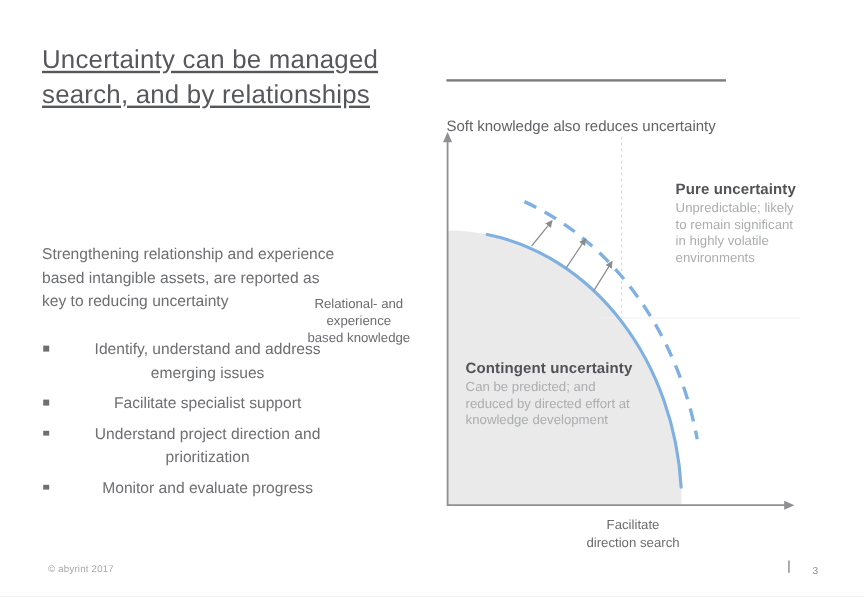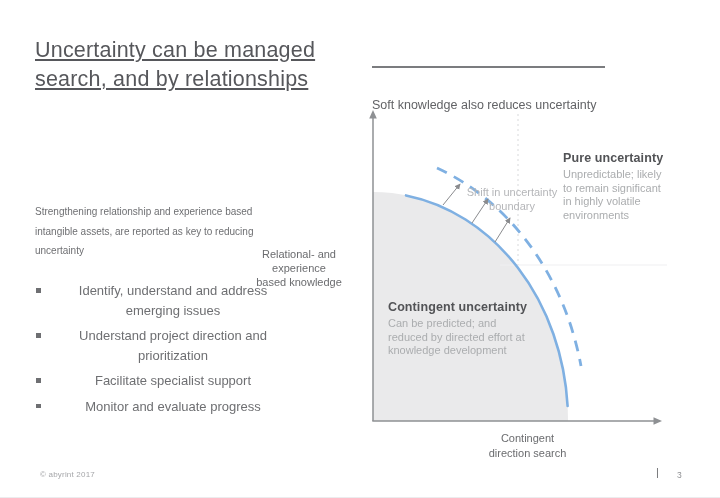--- a/index.html
+++ b/index.html
@@ -6,21 +6,21 @@
   html,body { background:#fff; }
   body { font-family:"Liberation Sans", sans-serif; }
   .slide {
     position:relative; width:720px; height:498px; background:#ffffff;
     overflow:hidden; color:#55565a;
   }
   
   .page-title { position:absolute; left:35px; top:36px; width:320px;
     font-size:21.5px; line-height:29px; color:#56575b; letter-spacing:.2px;text-decoration:underline; }
   .intro { position:absolute; left:35px; top:202px; width:248px;
-    font-size:10px; line-height:19.5px; color:#6e6f72; }
+    font-size:13px; line-height:19.5px; color:#6e6f72; }
   .bullets { position:absolute; left:35px; top:281px; width:260px; list-style:none;text-align:center; }
   .bullets li { position:relative; padding-left:16px; margin-bottom:6px;
     font-size:13px; line-height:19.5px; color:#6e6f72; }
   .bullet-square { position:absolute; left:1px; top:7px; width:4.5px; height:4.5px;
     background:#6e6f72; }
   
   .divider-line { position:absolute; left:372px; top:66px; width:233px; height:1.5px;
     background:#7b7c7f; }
   .diagram-heading { position:absolute; left:372px; top:82px; width:260px;
     font-size:12.5px; color:#626366;margin-top:16px; }
@@ -70,25 +70,25 @@
 
   <div class="intro">Strengthening relationship and experience based intangible assets, are reported as key to reducing uncertainty</div>
 
   <ul class="bullets">
     <li>
       <span class="bullet-square"></span>
       <span>Identify, understand and address emerging issues</span>
     </li>
     <li>
       <span class="bullet-square"></span>
-      <span>Understand project direction and prioritization</span>
+      <span>Facilitate specialist support</span>
     </li>
     <li>
       <span class="bullet-square"></span>
-      <span>Facilitate specialist support</span>
+      <span>Understand project direction and prioritization</span>
     </li>
     <li>
       <span class="bullet-square"></span>
       <span>Monitor and evaluate progress</span>
     </li>
   </ul>
 
   <div class="divider-line"></div>
   <div class="diagram-heading">Soft knowledge also reduces uncertainty</div>
 
@@ -117,28 +117,24 @@
     <polygon class="axis-head" points="302,321 293.5,317.2 293.5,324.8"></polygon>
   </svg>
 
   <div class="y-axis-label">
     <div>Relational- and</div>
     <div>experience</div>
     <div>based knowledge</div>
   </div>
 
   <div class="x-axis-label">
-    <div>Contingent</div>
+    <div>Facilitate</div>
     <div>direction search</div>
   </div>
 
-  <div class="shift-label">
-    <div>Shift in uncertainty</div>
-    <div>boundary</div>
-  </div>
 
   <div class="region-label contingent-label">
     <div class="rl-title">Contingent uncertainty</div>
     <div class="rl-desc">
       <div>Can be predicted; and</div>
       <div>reduced by directed effort at</div>
       <div>knowledge development</div>
     </div>
   </div>
 

